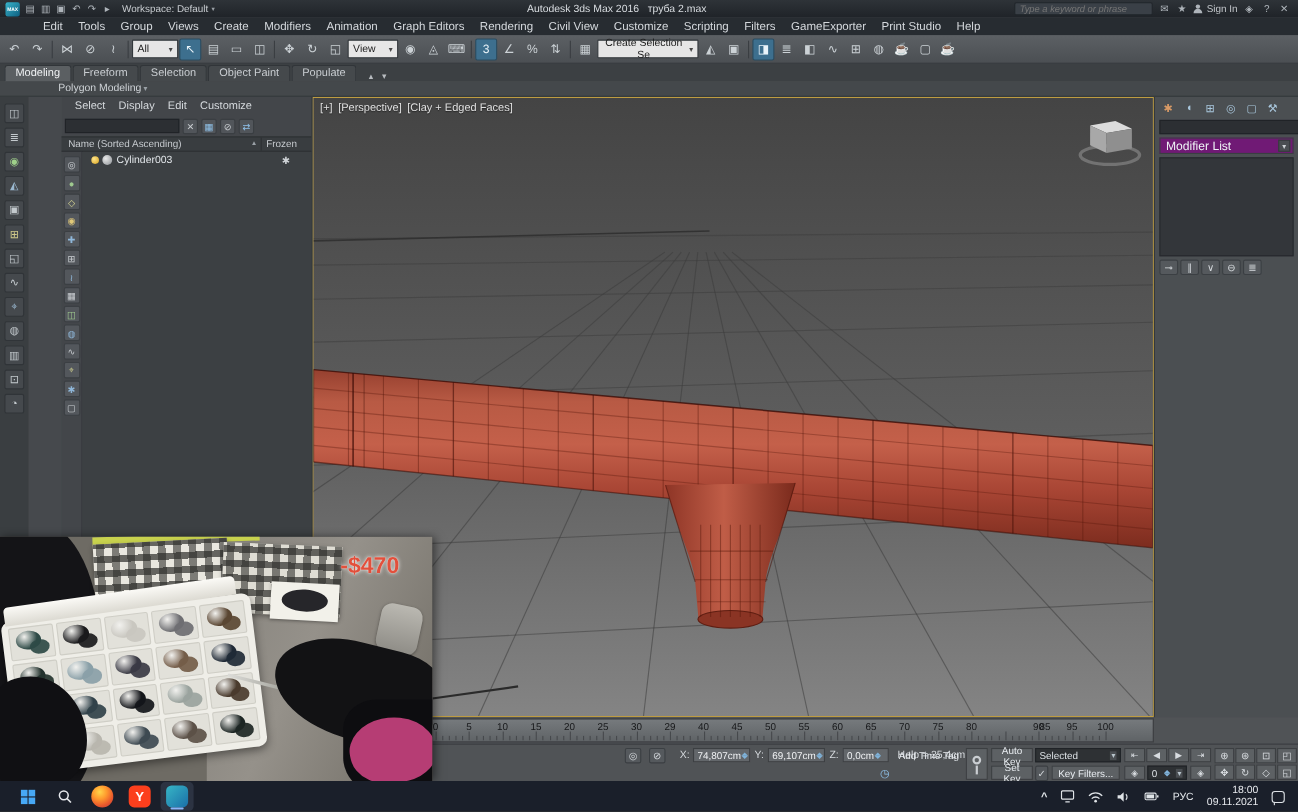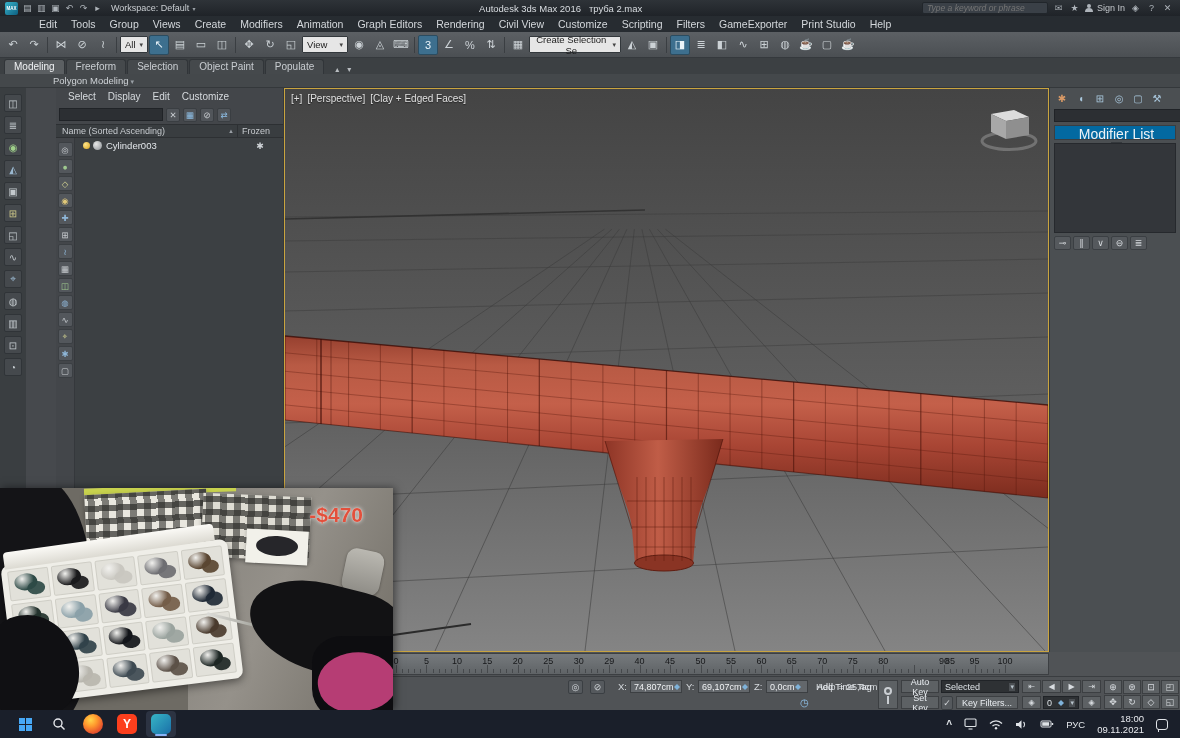--- a/index.html
+++ b/index.html
@@ -72,21 +72,21 @@
 .viewport svg{position:absolute;left:0;top:0;display:block;}
 .vp-label{position:absolute;left:6px;top:4px;font-size:10px;color:#e0e0e0;display:flex;gap:5px;z-index:2;text-shadow:0 1px 1px rgba(0,0,0,.5);}
 .vp-label span{cursor:default;}
 
 
 .cmd-panel{position:absolute;left:1049px;top:88px;width:131px;height:564px;background:#4b4f52;padding:3px 4px;display:flex;flex-direction:column;gap:3px;z-index:3;border-left:1px solid #34383b;}
 .cmd-tabs{display:flex;gap:3px;}
 .cmd-tab{width:16px;height:15px;display:flex;align-items:center;justify-content:center;font-size:10px;background:none;border:0;color:#a9c7dd;}
 .cmd-name-row{display:flex;gap:3px;align-items:center;}
 .cmd-name{flex:1;height:13px;background:#2c2f33;border:1px solid #202327;}
-.mod-list{height:15px;background:#0369a1;border:1px solid #3a3e42;display:flex;align-items:center;justify-content:space-between;padding:0 2px 0 5px;font-size:14px;color:#eef2f5;flex-direction:column;}
+.mod-list{height:15px;background:#701a75;border:1px solid #3a3e42;display:flex;align-items:center;justify-content:space-between;padding:0 2px 0 5px;font-size:11px;color:#eef2f5;}
 .mod-list .dd{width:11px;height:11px;background:#4a4e52;border:1px solid #35393d;font-size:7px;display:flex;align-items:center;justify-content:center;color:#cfd3d7;}
 .mod-list .dd::after{content:"▾";}
 .mod-stack{height:90px;background:#33363a;border:1px solid #26292d;}
 .stack-btns{display:flex;gap:2px;}
 .stack-btn{width:17px;height:14px;font-size:9px;display:flex;align-items:center;justify-content:center;background:#55595d;border:1px solid #3b3f43;color:#d6dade;border-radius:2px;}
 
 
 .timeline{position:absolute;left:0;top:652px;width:100%;height:24px;background:#505356;z-index:2;}
 .ruler{position:absolute;left:284px;top:1px;width:765px;height:22px;background:linear-gradient(#767a7d,#5f6366);border:1px solid #3c3f42;overflow:hidden;}
 .tick-label{position:absolute;top:2px;transform:translateX(-50%);font-size:9px;color:#17181a;}
@@ -208,21 +208,21 @@
     </div>
 
   <div class="main-toolbar">
       <button class="tb-item">↶</button>
       <button class="tb-item">↷</button>
       <button class="tb-item sep"></button>
       <button class="tb-item">⋈</button>
       <button class="tb-item">⊘</button>
       <button class="tb-item">≀</button>
       <button class="tb-item sep"></button>
-      <button class="tb-item dropdown" style="width: 28px;">All</button>
+      <button class="tb-item dropdown" style="width: 42px;">All</button>
       <button class="tb-item active">↖</button>
       <button class="tb-item">▤</button>
       <button class="tb-item">▭</button>
       <button class="tb-item">◫</button>
       <button class="tb-item sep"></button>
       <button class="tb-item">✥</button>
       <button class="tb-item">↻</button>
       <button class="tb-item">◱</button>
       <button class="tb-item dropdown" style="width: 46px;">View</button>
       <button class="tb-item">◉</button>

